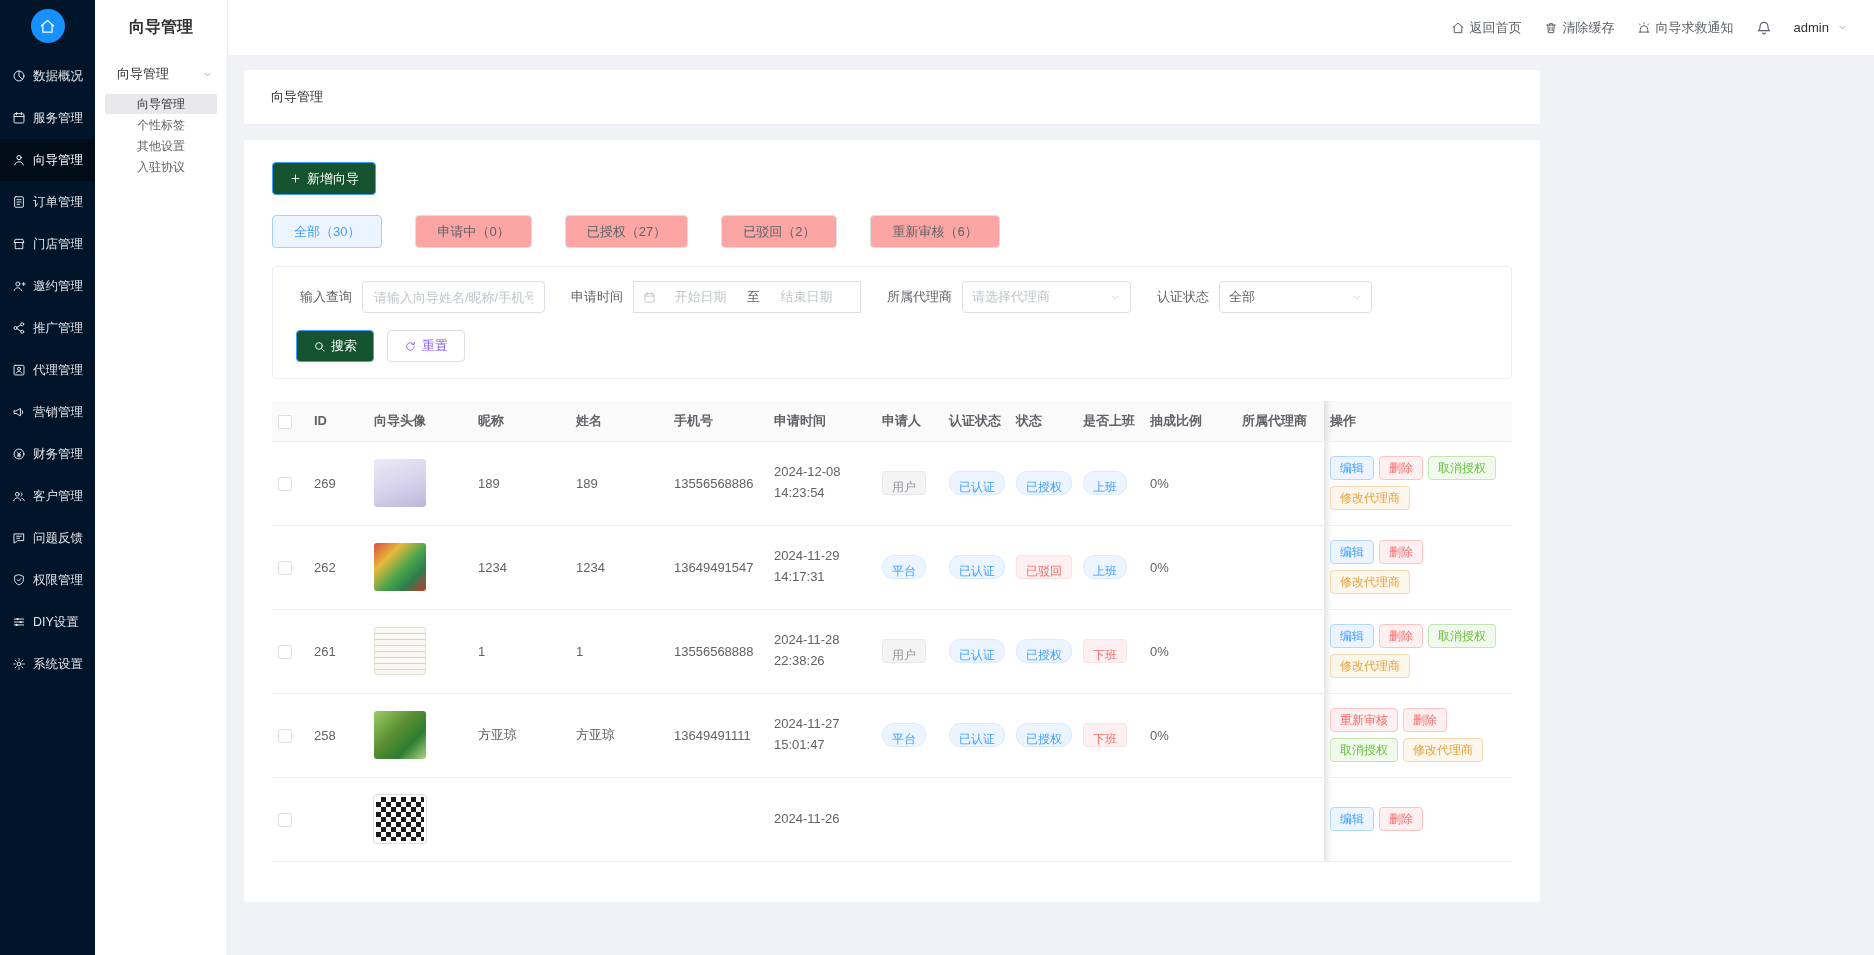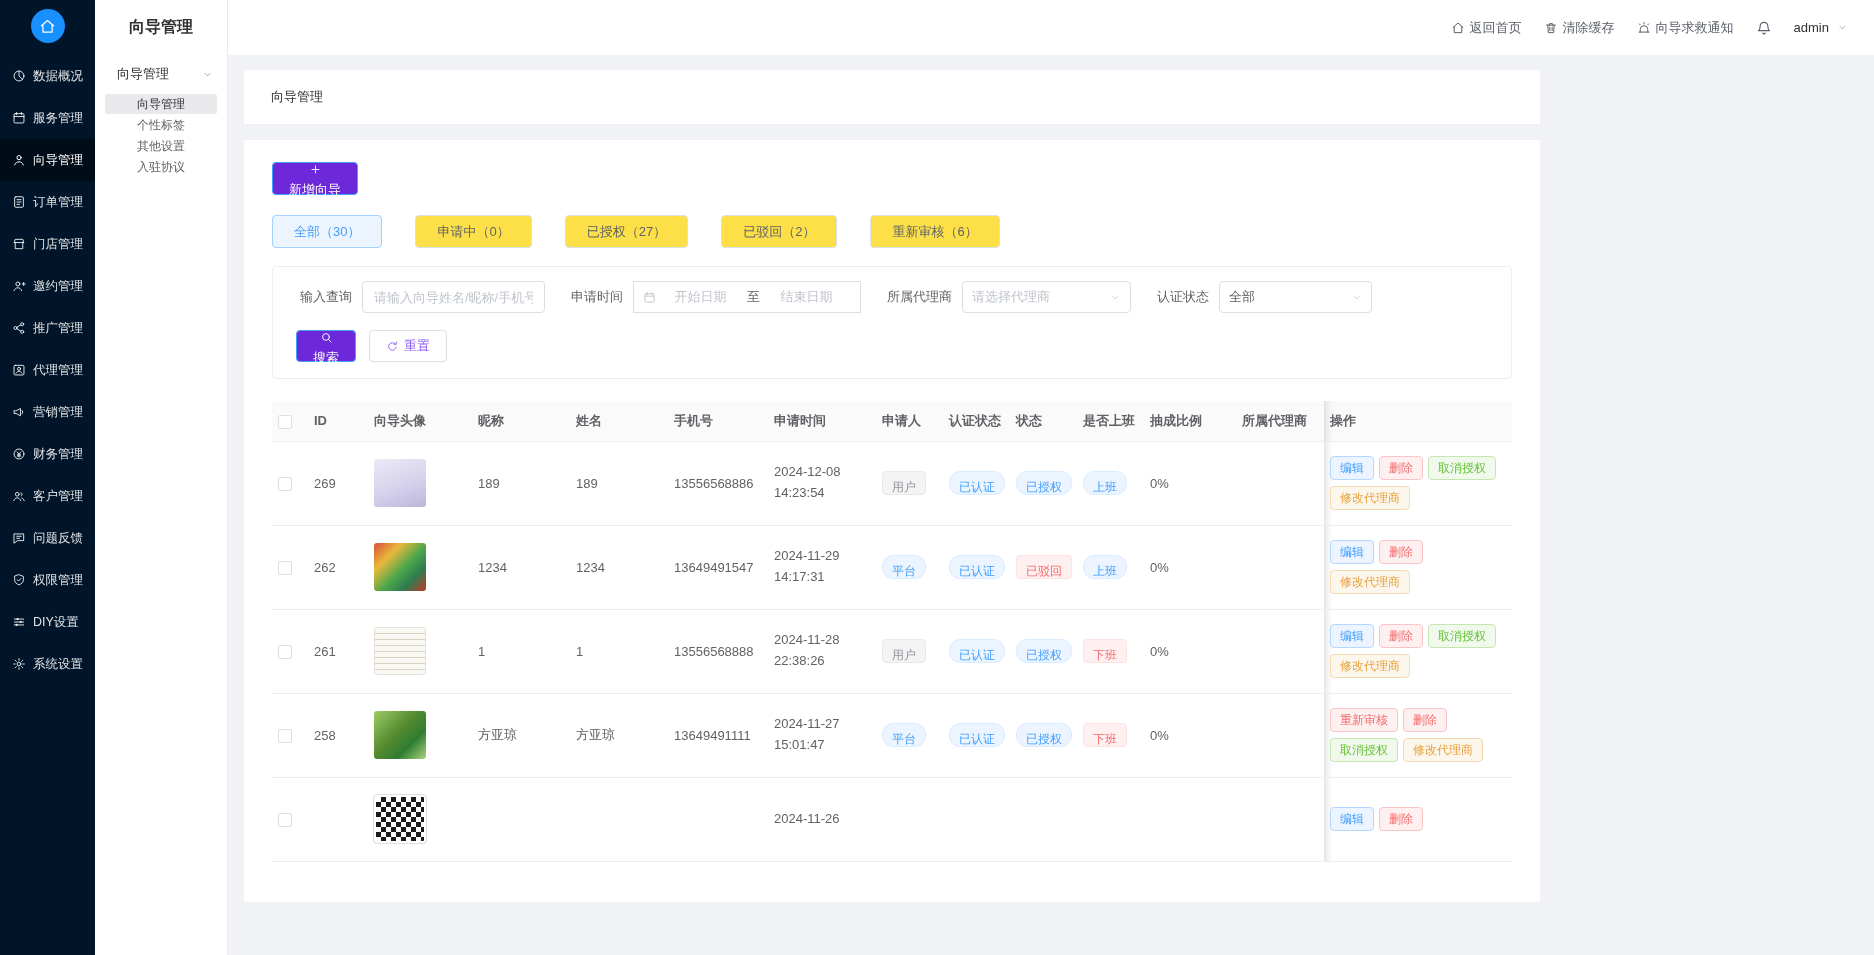--- a/index.html
+++ b/index.html
@@ -45,25 +45,25 @@
   .content { flex:1; padding:15px 16px; overflow:hidden; }
   .card { background:#fff; border-radius:2px; width:1296px; }
   .breadcrumb-card { height:55px; display:flex; align-items:center; padding:0 27px;
     font-size:13px; color:#303133; border-bottom:1px solid #ebeef5; }
   .main-card { margin-top:15px; padding:22px 28px 40px; min-height:760px; }
 
   .btn { border:1px solid #dcdfe6; background:#fff; color:#8b5cf6; border-radius:4px;
     font-size:13px; height:32px; padding:0 16px; cursor:pointer;
     display:inline-flex; align-items:center; gap:5px; font-family:inherit; }
   .btn .icn { width:13px; height:13px; }
-  .btn-blue { background:#6d28d9; border-color:#409eff; color:#fff;flex-direction:column; }
+  .btn-blue { background:#14532d; border-color:#409eff; color:#fff; }
   .btn-add { height:33px; }
 
   .tabs { margin-top:20px; display:flex; gap:33px; }
-  .tab-btn { height:33px; padding:0 21px; border:1px solid #dcdfe6; background:#fde047;
+  .tab-btn { height:33px; padding:0 21px; border:1px solid #dcdfe6; background:#fca5a5;
     color:#606266; border-radius:4px; font-size:13px; cursor:pointer; font-family:inherit; }
   .tab-btn.active { background:#ecf5ff; border-color:#a3d0ff; color:#409eff; }
 
   .filter-panel { margin-top:18px; border:1px solid #ebeef5; border-radius:4px; padding:14px 23px 16px; }
   .filter-row { display:flex; align-items:center; }
   .f-label { font-size:13px; color:#606266; margin:0 10px 0 26px; white-space:nowrap; }
   .f-label:first-child { margin-left:4px; }
   .f-input { width:183px; height:32px; border:1px solid #dcdfe6; border-radius:4px;
     padding:0 11px; font-size:13px; color:#606266; outline:none; font-family:inherit; }
   .f-input::placeholder { color:#bfc4cc; }

